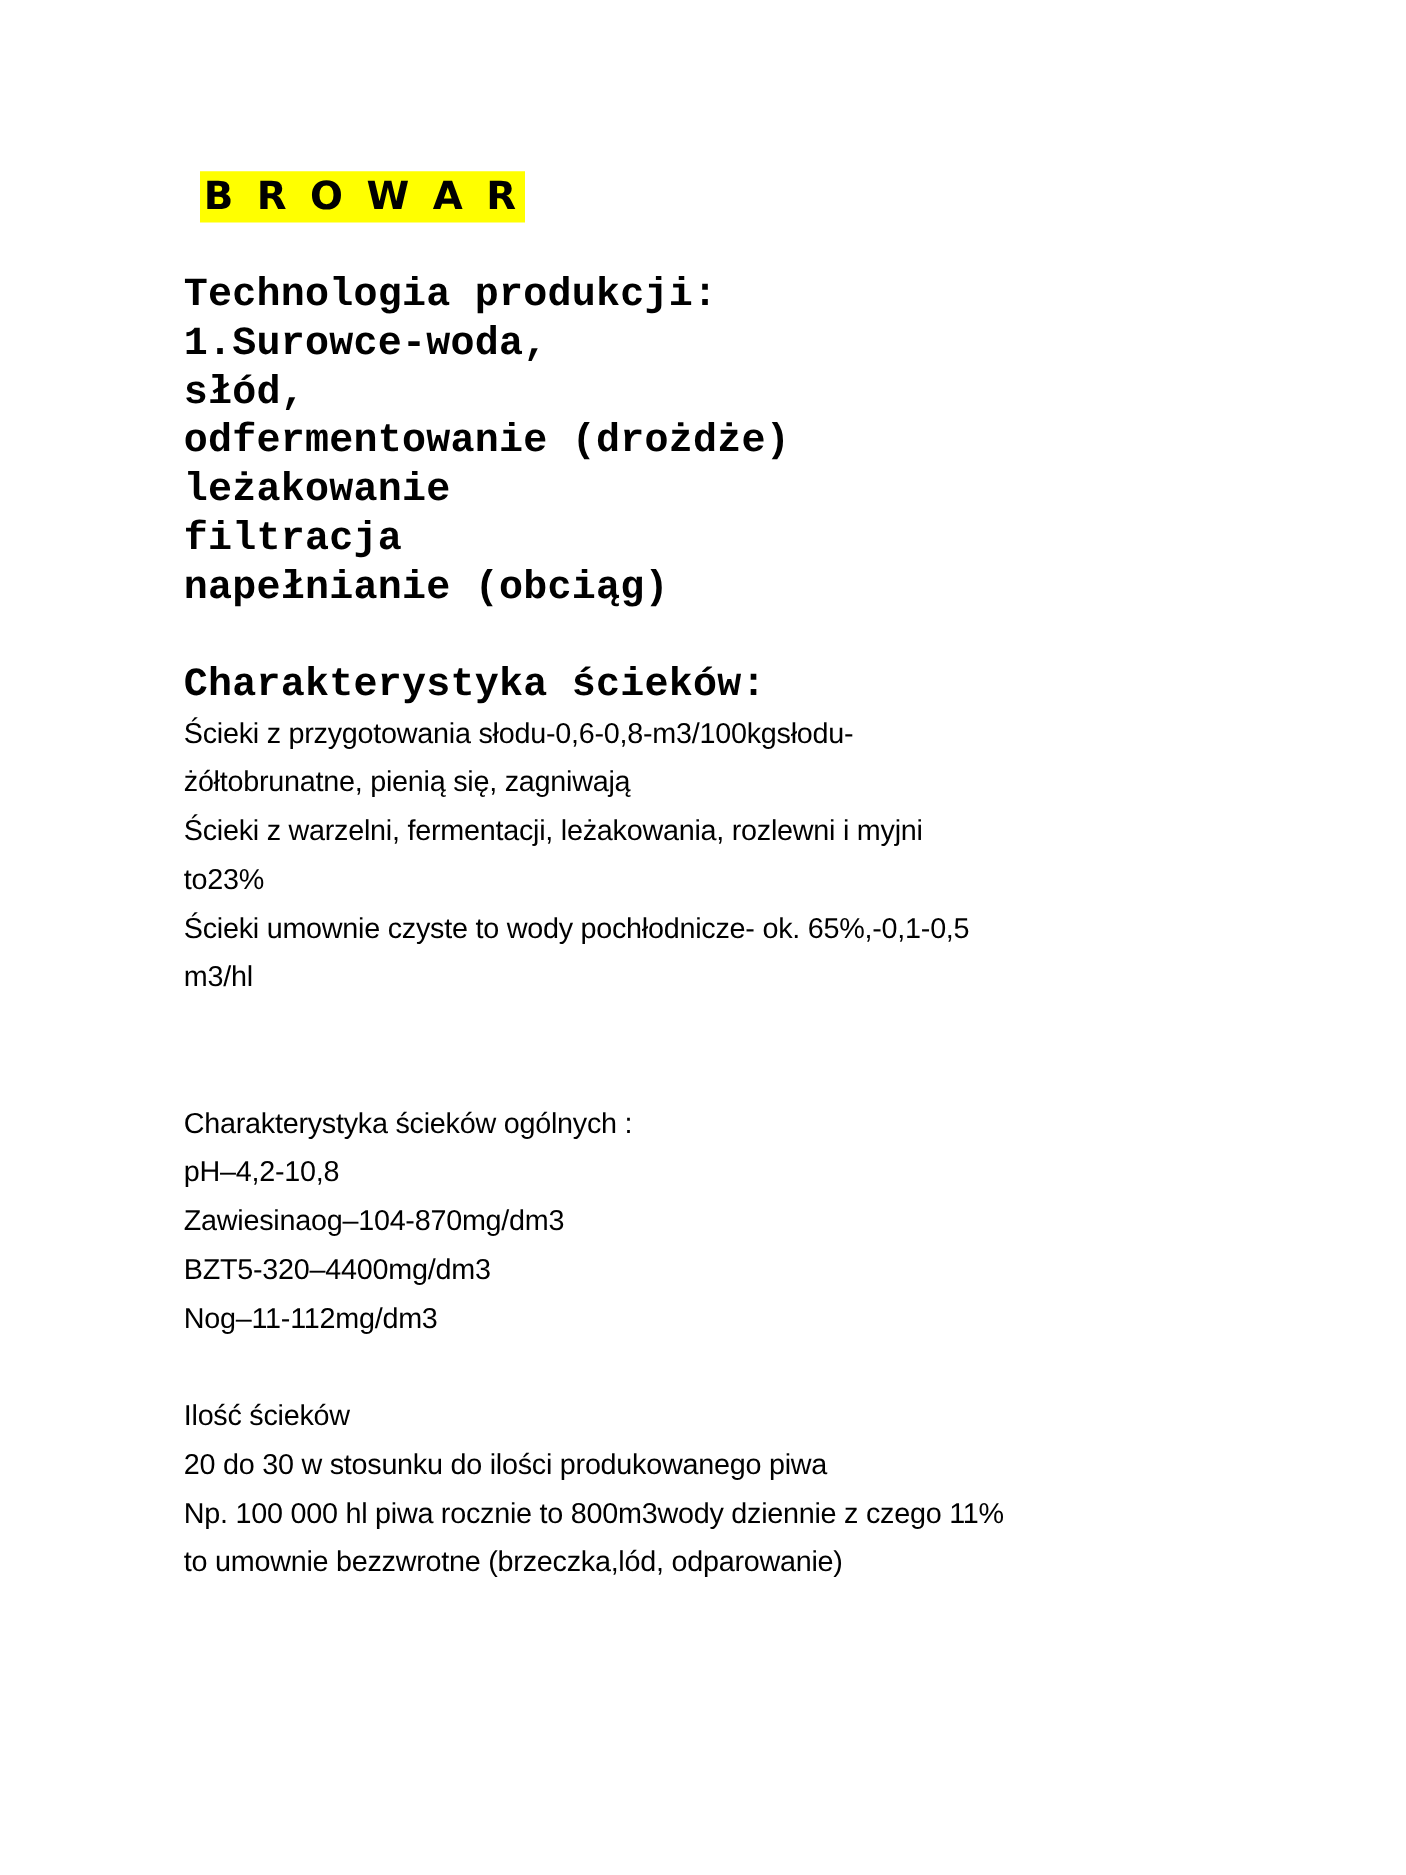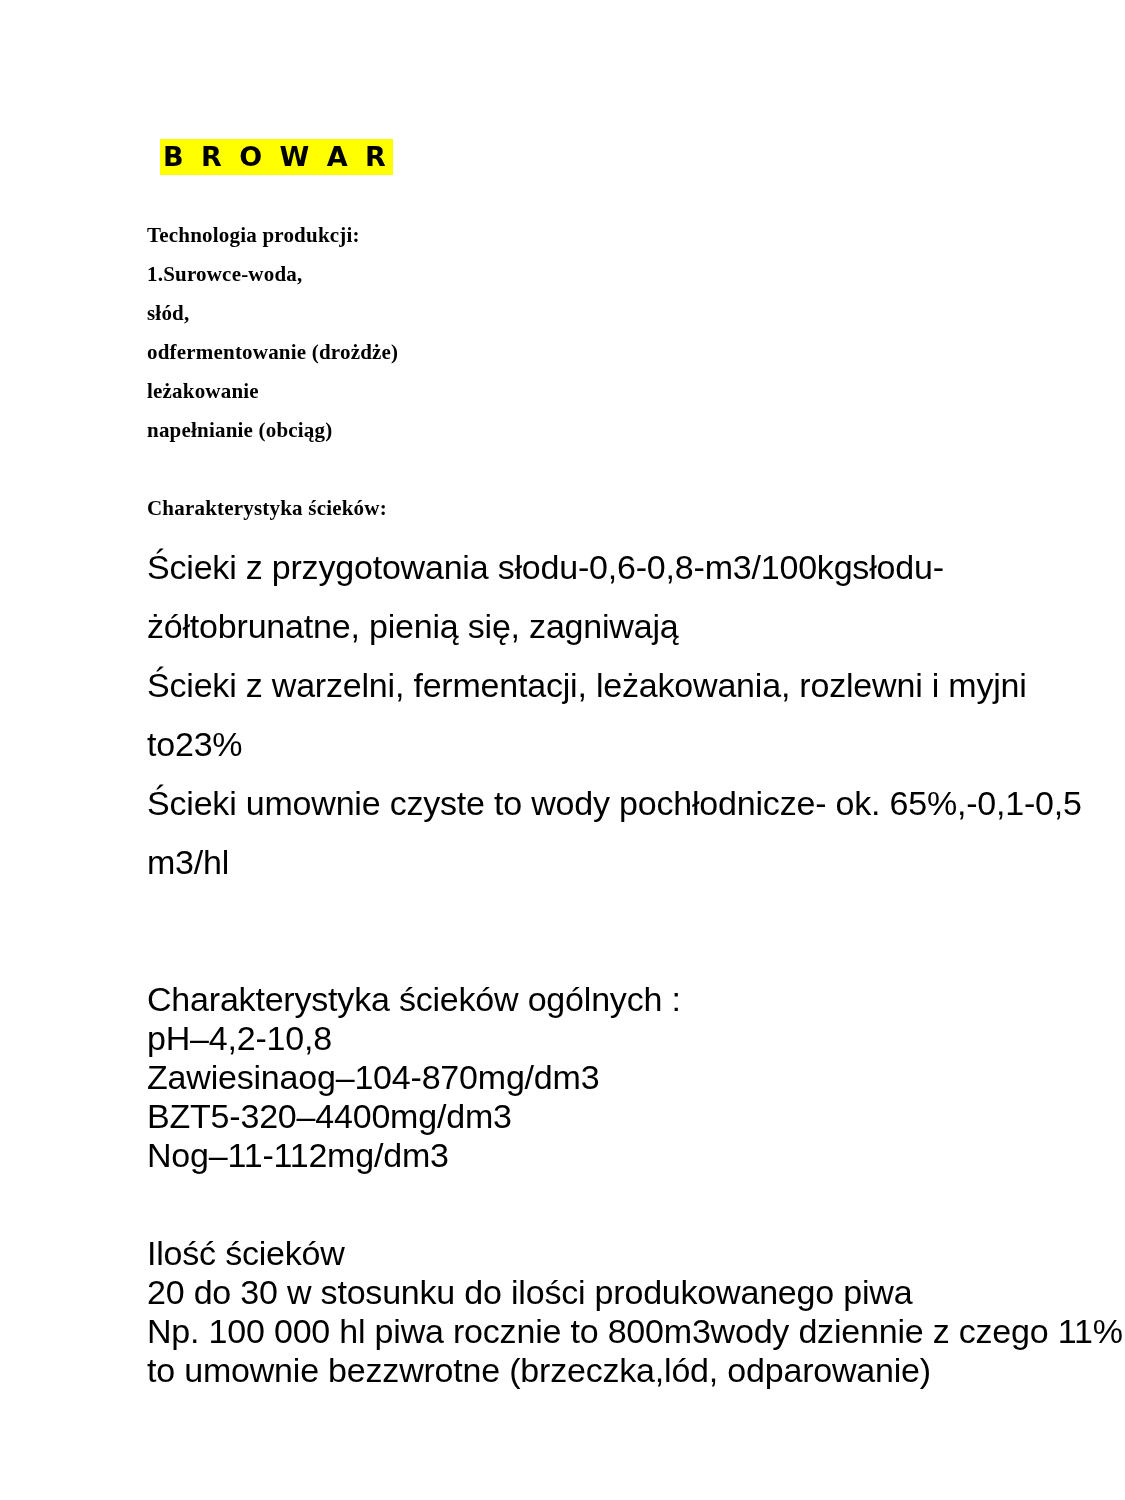--- a/index.html
+++ b/index.html
@@ -31,21 +31,21 @@
     position: absolute;
     left: 147px;
     top: 140px;
     width: 900px;
   }
 
   
   .doc-title {
     font-family: "DejaVu Sans", sans-serif;
     font-weight: bold;
-    font-size: 27px;
+    font-size: 31px;
     line-height: 34px;
     letter-spacing: 4px;
     margin: 0 0 0 0;
     display: block;
     padding-left: 13px;
   }
   .doc-title .hl {
     background-color: #FFFF00;
     padding: 2px 3px 3px 3px;
     display: inline;
@@ -59,36 +59,35 @@
 
   .line {
     display: block;
     white-space: pre;
     margin: 0;
     padding: 0;
   }
 
   
   .bold-face {
-    font-family: Liberation Serif, serif;
+    font-family: Liberation Mono, monospace;
     font-weight: bold;
-    font-size: 21px;
+    font-size: 32px;
     line-height: 39px;
     letter-spacing: 0.2px;
   }
 
   
   .body-face {
     font-family: "Liberation Sans Narrow", "Liberation Sans", sans-serif;
     font-weight: normal;
-    font-size: 34px;
+    font-size: 23px;
     line-height: 39px;
     letter-spacing: -0.2px;
     transform-origin: left top;
-    margin-top: 20px;
   }
 
   
   .gap-1 { height: 39px; }
   .gap-2 { height: 78px; }
 
   .block-intro { margin-top: 42px; }
 </style>
 </head>
 <body>
@@ -97,20 +96,21 @@
   <div class="content">
 
     <div class="doc-title"><span class="hl">B R O W A R</span></div>
 
     <div class="block block-intro bold-face">
       <span class="line">Technologia produkcji:</span>
       <span class="line">1.Surowce-woda,</span>
       <span class="line">słód,</span>
       <span class="line">odfermentowanie (drożdże)</span>
       <span class="line">leżakowanie</span>
+      <span class="line">filtracja</span>
       <span class="line">napełnianie (obciąg)</span>
     </div>
 
     <div class="gap-1"></div>
 
     <div class="block">
       <span class="line bold-face">Charakterystyka ścieków:</span>
       <span class="line body-face">Ścieki z przygotowania słodu-0,6-0,8-m3/100kgsłodu-</span>
       <span class="line body-face">żółtobrunatne, pienią się, zagniwają</span>
       <span class="line body-face">Ścieki z warzelni, fermentacji, leżakowania, rozlewni i myjni</span>

